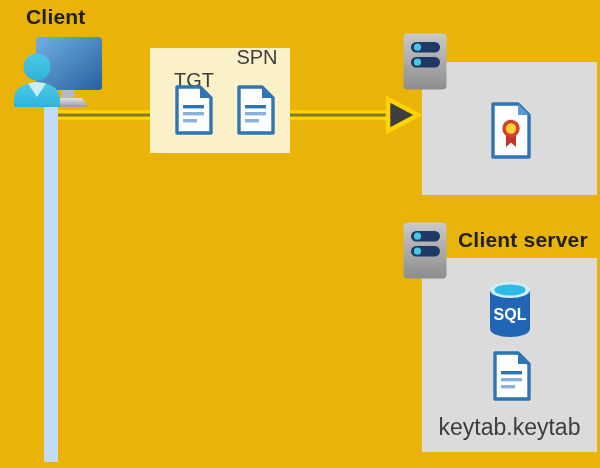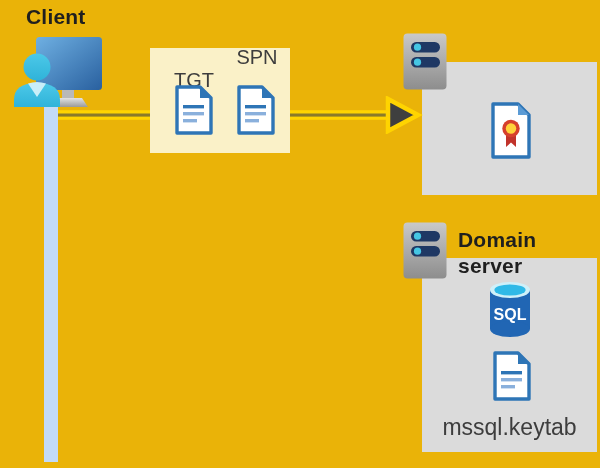--- a/index.html
+++ b/index.html
@@ -164,28 +164,28 @@
     <path d="M27,2 L38,13 H27 Z" fill="#5b9bd5"></path>
     <path d="M15,32 H25 V45 L20,40.5 L15,45 Z" fill="#c1332b"></path>
     <circle cx="20" cy="26.5" r="8.7" fill="#d6402c"></circle>
     <circle cx="20" cy="26.5" r="5.2" fill="#ffd23b"></circle>
   </svg>
 
   <div class="abs panel linux-panel"></div>
   <svg class="abs linux-server" width="44" height="57">
       <use href="#server-icon"></use>
     </svg>
-  <div class="abs heading linux-label">Domain server</div>
+  <div class="abs heading linux-label">Client server</div>
 
   <svg class="abs sql-icon" width="48" height="60" viewBox="0 0 48 60">
     <rect x="4" y="10" width="40" height="39" fill="#2166b4"></rect>
     <ellipse cx="24" cy="49" rx="20" ry="8" fill="#2166b4"></ellipse>
     <ellipse cx="24" cy="10" rx="20" ry="8" fill="#cff0f9"></ellipse>
     <ellipse cx="24" cy="10" rx="15.6" ry="5.6" fill="#2fb9e7"></ellipse>
     <text x="24" y="40" text-anchor="middle" font-size="16" font-weight="bold" fill="#ffffff" style="font-family:'Liberation Sans',sans-serif">SQL</text>
   </svg>
 
   <svg class="abs keytab-doc" width="38" height="50">
       <use href="#doc-icon"></use>
     </svg>
-  <div class="abs keytab-label">mssql.keytab</div>
+  <div class="abs keytab-label">keytab.keytab</div>
 
 </div>
 
 </body></html>

